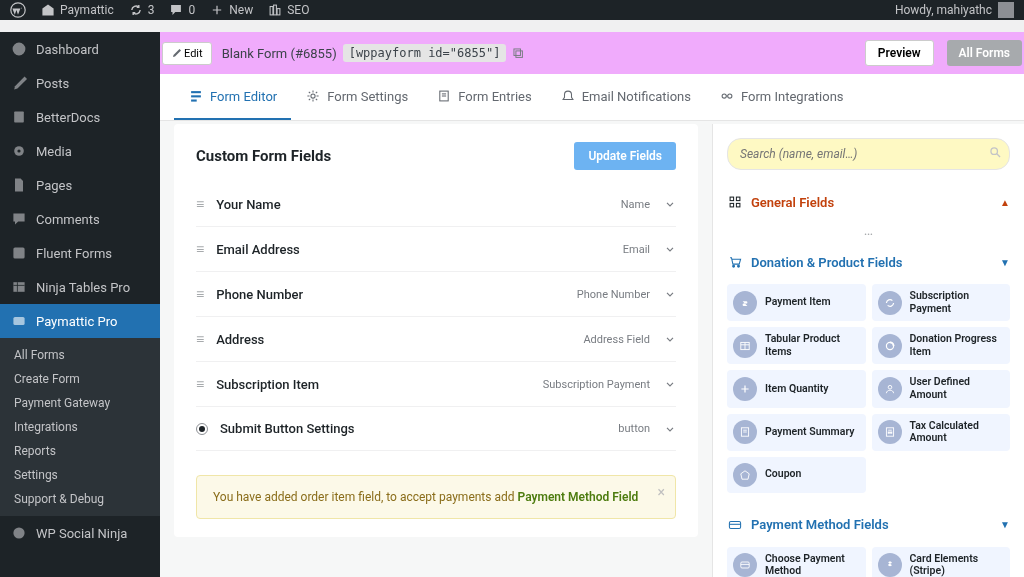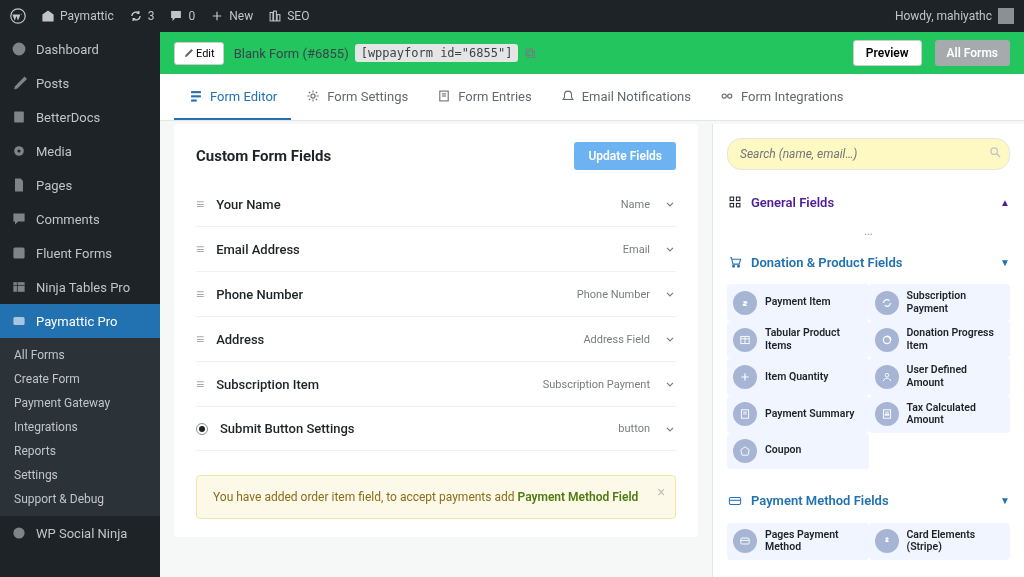--- a/index.html
+++ b/index.html
@@ -1,37 +1,37 @@
 <!DOCTYPE html>
 <html><head>
 <meta charset="utf-8">
 <style>
 * { margin: 0; padding: 0; box-sizing: border-box; font-family: -apple-system, BlinkMacSystemFont, "Segoe UI", Roboto, sans-serif; }
 body { background: #f0f0f1; width: 1024px; height: 577px; overflow: hidden; font-size: 13px; }
 
 
-.adminbar { background: #1d2327; color: #c3c4c7; height: 32px; display: flex; align-items: center; padding: 0 10px; font-size: 12px; }
+.adminbar { background: #1d2327; color: #c3c4c7; height: 20px; display: flex; align-items: center; padding: 0 10px; font-size: 12px; }
 .adminbar .left { display: flex; align-items: center; gap: 14px; }
 .adminbar .item { display: flex; align-items: center; gap: 4px; cursor: pointer; }
 .adminbar .right { margin-left: auto; display: flex; align-items: center; gap: 6px; }
 .ab-icon { width: 16px; height: 16px; display: inline-flex; align-items: center; justify-content: center; }
 .avatar-sq { width: 16px; height: 16px; background: #8c8f94; }
 
 
 .sidebar { position: absolute; top: 32px; left: 0; bottom: 0; width: 192px; background: #1d2327; color: #c3c4c7; overflow-y: auto; }
 .menu-item { display: flex; align-items: center; gap: 8px; padding: 8px 10px; cursor: pointer; font-size: 13px; }
 .menu-item .micon { width: 18px; height: 18px; display:flex; align-items:center; justify-content:center; opacity: .6; }
 .menu-item.active { background: #2271b1; color: #fff; position: relative; }
 .menu-item.active::after { content:''; position:absolute; right:0; top:50%; transform:translateY(-50%); border:8px solid transparent; border-right-color:#f0f0f1; }
 .submenu { background: #2c3338; padding: 5px 0; }
 .submenu-item { padding: 5px 10px 5px 14px; font-size: 12px; color:#c3c4c7; cursor: pointer; }
 
 
 .content { position: absolute; top: 32px; left: 160px; right: 0; bottom: 0; background: #f6f7f7; overflow: hidden; }
-.topbar { display:flex; align-items:center; padding: 8px 14px; background:#22c55e; }
+.topbar { display:flex; align-items:center; padding: 8px 2px; background:#f0abfc; }
 .edit-btn { border:1px solid #ccc; background:#fff; padding:4px 8px; font-size:11px; display:flex; align-items:center; gap:3px; border-radius:3px; cursor:pointer; }
 .form-title { margin-left: 10px; font-size:13px; color:#3c434a; }
 .shortcode { background:#e5e5e5; color:#3c434a; padding:2px 6px; border-radius:3px; font-family: monospace; font-size:12px; margin-left:6px; }
 .copy-icon { margin-left:6px; color:#787c82; cursor:pointer; }
 .top-actions { margin-left:auto; display:flex; gap:13px; }
 .btn-preview { background:#fff; border:1px solid #ccc; padding:5px 12px; border-radius:3px; font-size:12px; font-weight:600; cursor:pointer; }
 .btn-allforms { background:#a7aaad; color:#fff; border:none; padding:6px 12px; border-radius:3px; font-size:12px; font-weight:600; cursor:pointer; }
 
 
 .tabs-bar { display:flex; background:#fff; border-bottom:1px solid #e5e5e5; padding: 0 14px; }
@@ -59,26 +59,26 @@
 
 
 .right-pane { width:312px; border-left:1px solid #e5e5e5; background:#fff; overflow-y:auto; padding-bottom:10px; position:relative; }
 .contract-tab { position:absolute; left:-19px; top:150px; writing-mode:vertical-rl; transform:rotate(180deg); font-size:10px; color:#a7aaad; padding:6px 2px; cursor:pointer; letter-spacing:0.5px; }
 .contract-tab svg { transform:rotate(90deg); }
 .search-wrap { padding:14px; }
 .search-input { width:100%; border:1px solid #e5e5e5; background:#fef9c3; padding:8px 30px 8px 12px; border-radius:14px; font-size:12px; color:#787c82; font-style:italic; }
 .search-wrap { position:relative; }
 .search-ico { position:absolute; right:22px; top:22px; color:#c3c4c7; }
 .section-head { display:flex; align-items:center; gap:8px; padding:10px 14px; font-size:13px; font-weight:600; cursor:pointer; }
-.section-head.normal { color:#4c1d95; }
+.section-head.normal { color:#c2410c; }
 .section-head.active { color:#2271b1; }
 .section-head .sh-icon { width:16px; height:16px; display:flex; align-items:center; justify-content:center; }
 .section-head .chev { margin-left:auto; font-size:10px; }
 .ellipsis-row { text-align:center; color:#a7aaad; font-size:14px; padding:2px 0 6px; }
-.field-grid { display:grid; grid-template-columns:1fr 1fr; gap:0; padding:4px 14px 14px; }
+.field-grid { display:grid; grid-template-columns:1fr 1fr; gap:6px; padding:4px 14px 14px; }
 .field-card { background:#f0f5ff; border-radius:4px; padding:6px; display:flex; align-items:center; gap:8px; cursor:pointer; }
 .field-card .fc-icon { width:24px; height:24px; border-radius:50%; background:#a7b5d4; display:flex; align-items:center; justify-content:center; color:#fff; flex-shrink:0; }
 .field-card .fc-label { font-size:10.5px; font-weight:600; color:#1d2327; line-height:1.2; }
 .field-card.full { grid-column: 1 / 2; }
 
 svg { display:block; }
 </style>
 </head>
 <body>
 
@@ -525,21 +525,21 @@
       </div>
 
       <div class="field-grid">
         <div class="field-card">
             <span class="fc-icon">
               <svg width="12" height="12" viewBox="0 0 20 20" fill="none" stroke="#fff" stroke-width="1.5">
                 <rect x="3" y="5" width="14" height="10" rx="2"></rect>
                 <line x1="3" y1="9" x2="17" y2="9"></line>
               </svg>
             </span>
-            <span class="fc-label">Pages Payment Method</span>
+            <span class="fc-label">Choose Payment Method</span>
           </div>
         <div class="field-card">
             <span class="fc-icon">
               <svg width="12" height="12" viewBox="0 0 20 20" fill="#fff">
                 <path d="M7 6c0-1 1-2 3-2s3 1 3 2-1 2-3 2-3 1-3 2 1 2 3 2 3-1 3-2"></path>
               </svg>
             </span>
             <span class="fc-label">Card Elements (Stripe)</span>
           </div>
 

